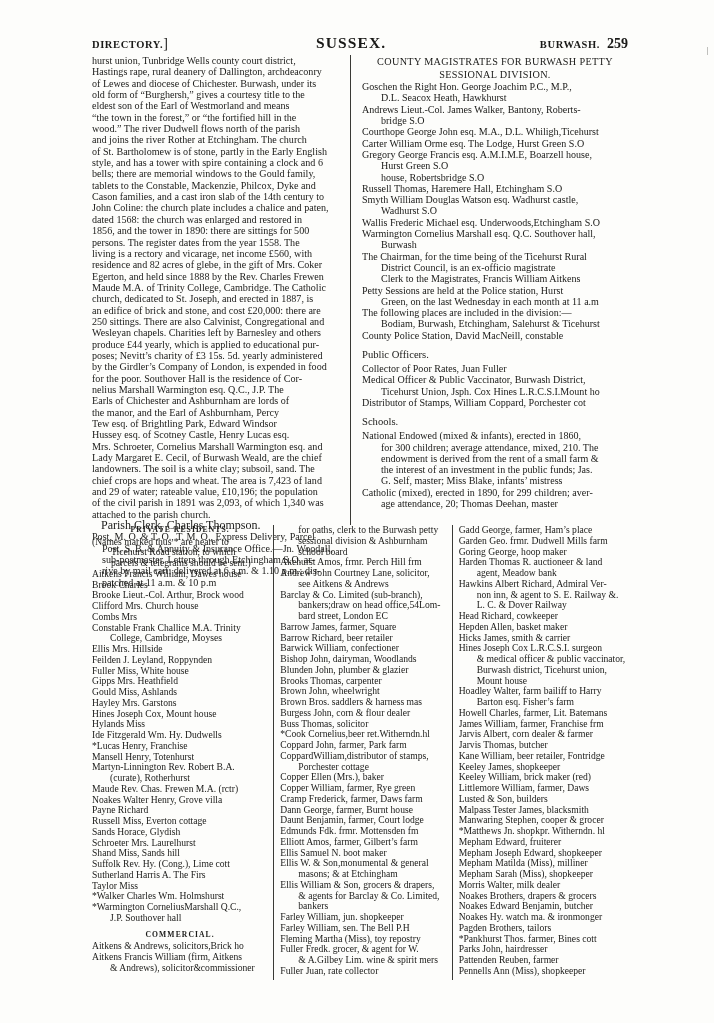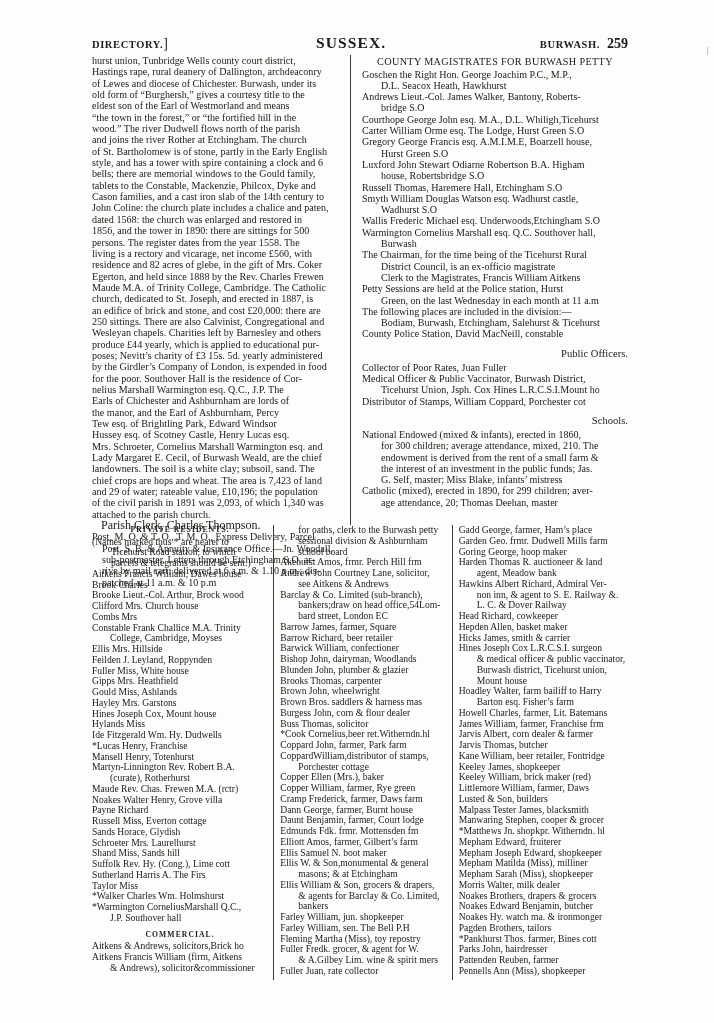--- a/index.html
+++ b/index.html
@@ -103,21 +103,21 @@
   .ctr-head {
     text-align: center;
     font-size: 10.2px;
     line-height: 11.6px;
     letter-spacing: .3px;
     margin: 1px 0 1px 0;
     white-space: nowrap;
   }
   .ctr-head.caps { letter-spacing: .35px; }
   .sub-head {
-    text-align: right;
+    text-align: left;
     font-size: 10.6px;
     line-height: 13px;
     margin: 7px 0 2px 0;
     font-weight: normal;
   }
 
   .entry {
     margin: 0;
     font-size: 10.05px;
     line-height: 11.3px;
@@ -256,31 +256,31 @@
         <p class="body" style="padding-left:10px">rive by mail cart; delivered at 6 a.m. &amp; 1.10 p.m.; dis-</p>
         <p class="body" style="padding-left:10px">patched at 11 a.m. &amp; 10 p.m</p>
       </div>
     </div>
 
     <div class="col-rule"></div>
 
     <div class="col-b">
 
       <div class="ctr-head caps">COUNTY MAGISTRATES FOR BURWASH PETTY</div>
+      <div class="ctr-head caps">SESSIONAL DIVISION.</div>
 
       <div>
         <p class="entry nowrapline">Goschen the Right Hon. George Joachim P.C., M.P.,</p>
         <p class="entry" style="padding-left:19px;text-indent:0">D.L. Seacox Heath, Hawkhurst</p>
         <p class="entry nowrapline">Andrews Lieut.-Col. James Walker, Bantony, Roberts-</p>
         <p class="entry" style="padding-left:19px;text-indent:0">bridge S.O</p>
         <p class="entry nowrapline">Courthope George John esq. M.A., D.L. Whiligh,Ticehurst</p>
         <p class="entry nowrapline">Carter William Orme esq. The Lodge, Hurst Green S.O</p>
         <p class="entry nowrapline">Gregory George Francis esq. A.M.I.M.E, Boarzell house,</p>
         <p class="entry" style="padding-left:19px;text-indent:0">Hurst Green S.O</p>
-        <p class="entry nowrapline">Luxford John Stewart Odiarne Robertson B.A. Higham</p>
         <p class="entry" style="padding-left:19px;text-indent:0">house, Robertsbridge S.O</p>
         <p class="entry nowrapline">Russell Thomas, Haremere Hall, Etchingham S.O</p>
         <p class="entry nowrapline">Smyth William Douglas Watson esq. Wadhurst castle,</p>
         <p class="entry" style="padding-left:19px;text-indent:0">Wadhurst S.O</p>
         <p class="entry nowrapline">Wallis Frederic Michael esq. Underwoods,Etchingham S.O</p>
         <p class="entry nowrapline">Warmington Cornelius Marshall esq. Q.C. Southover hall,</p>
         <p class="entry" style="padding-left:19px;text-indent:0">Burwash</p>
         <p class="entry nowrapline">The Chairman, for the time being of the Ticehurst Rural</p>
         <p class="entry" style="padding-left:19px;text-indent:0">District Council, is an ex-officio magistrate</p>
         <p class="entry" style="padding-left:19px;text-indent:0">Clerk to the Magistrates, Francis William Aitkens</p>

